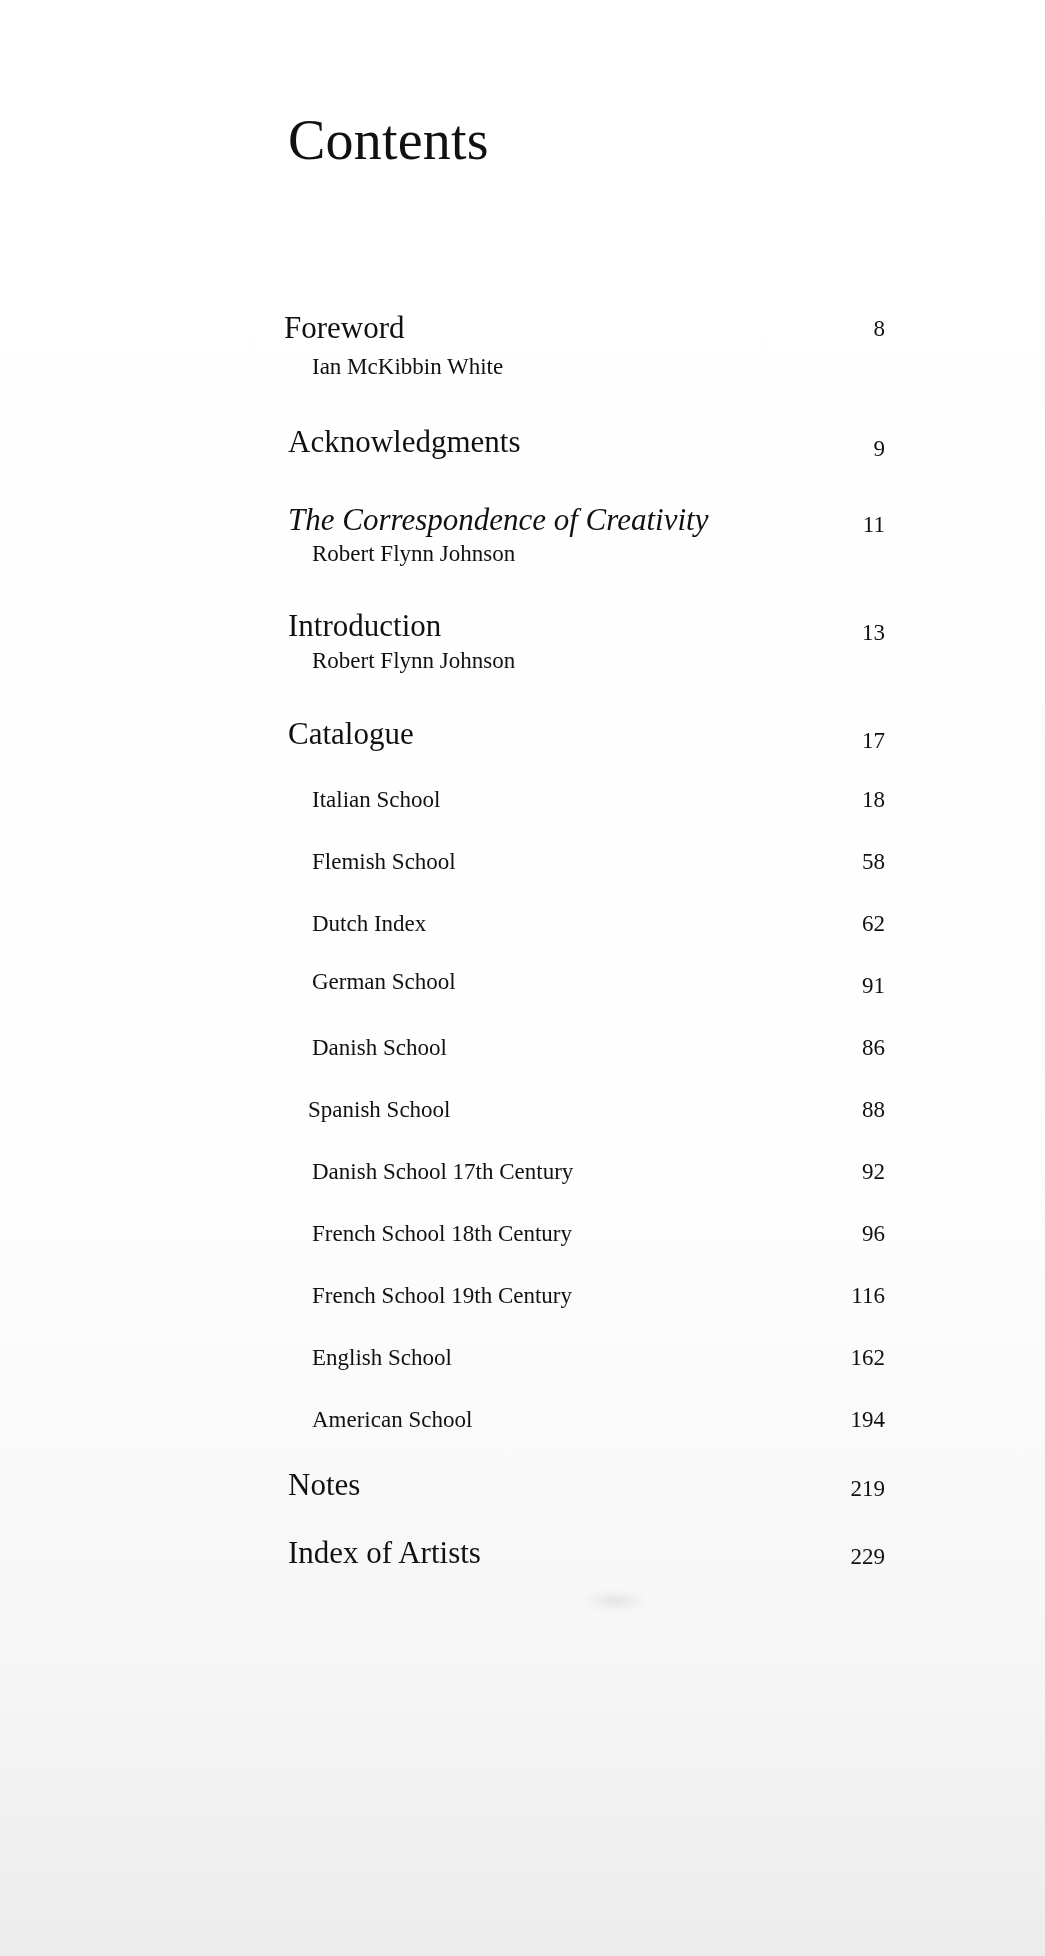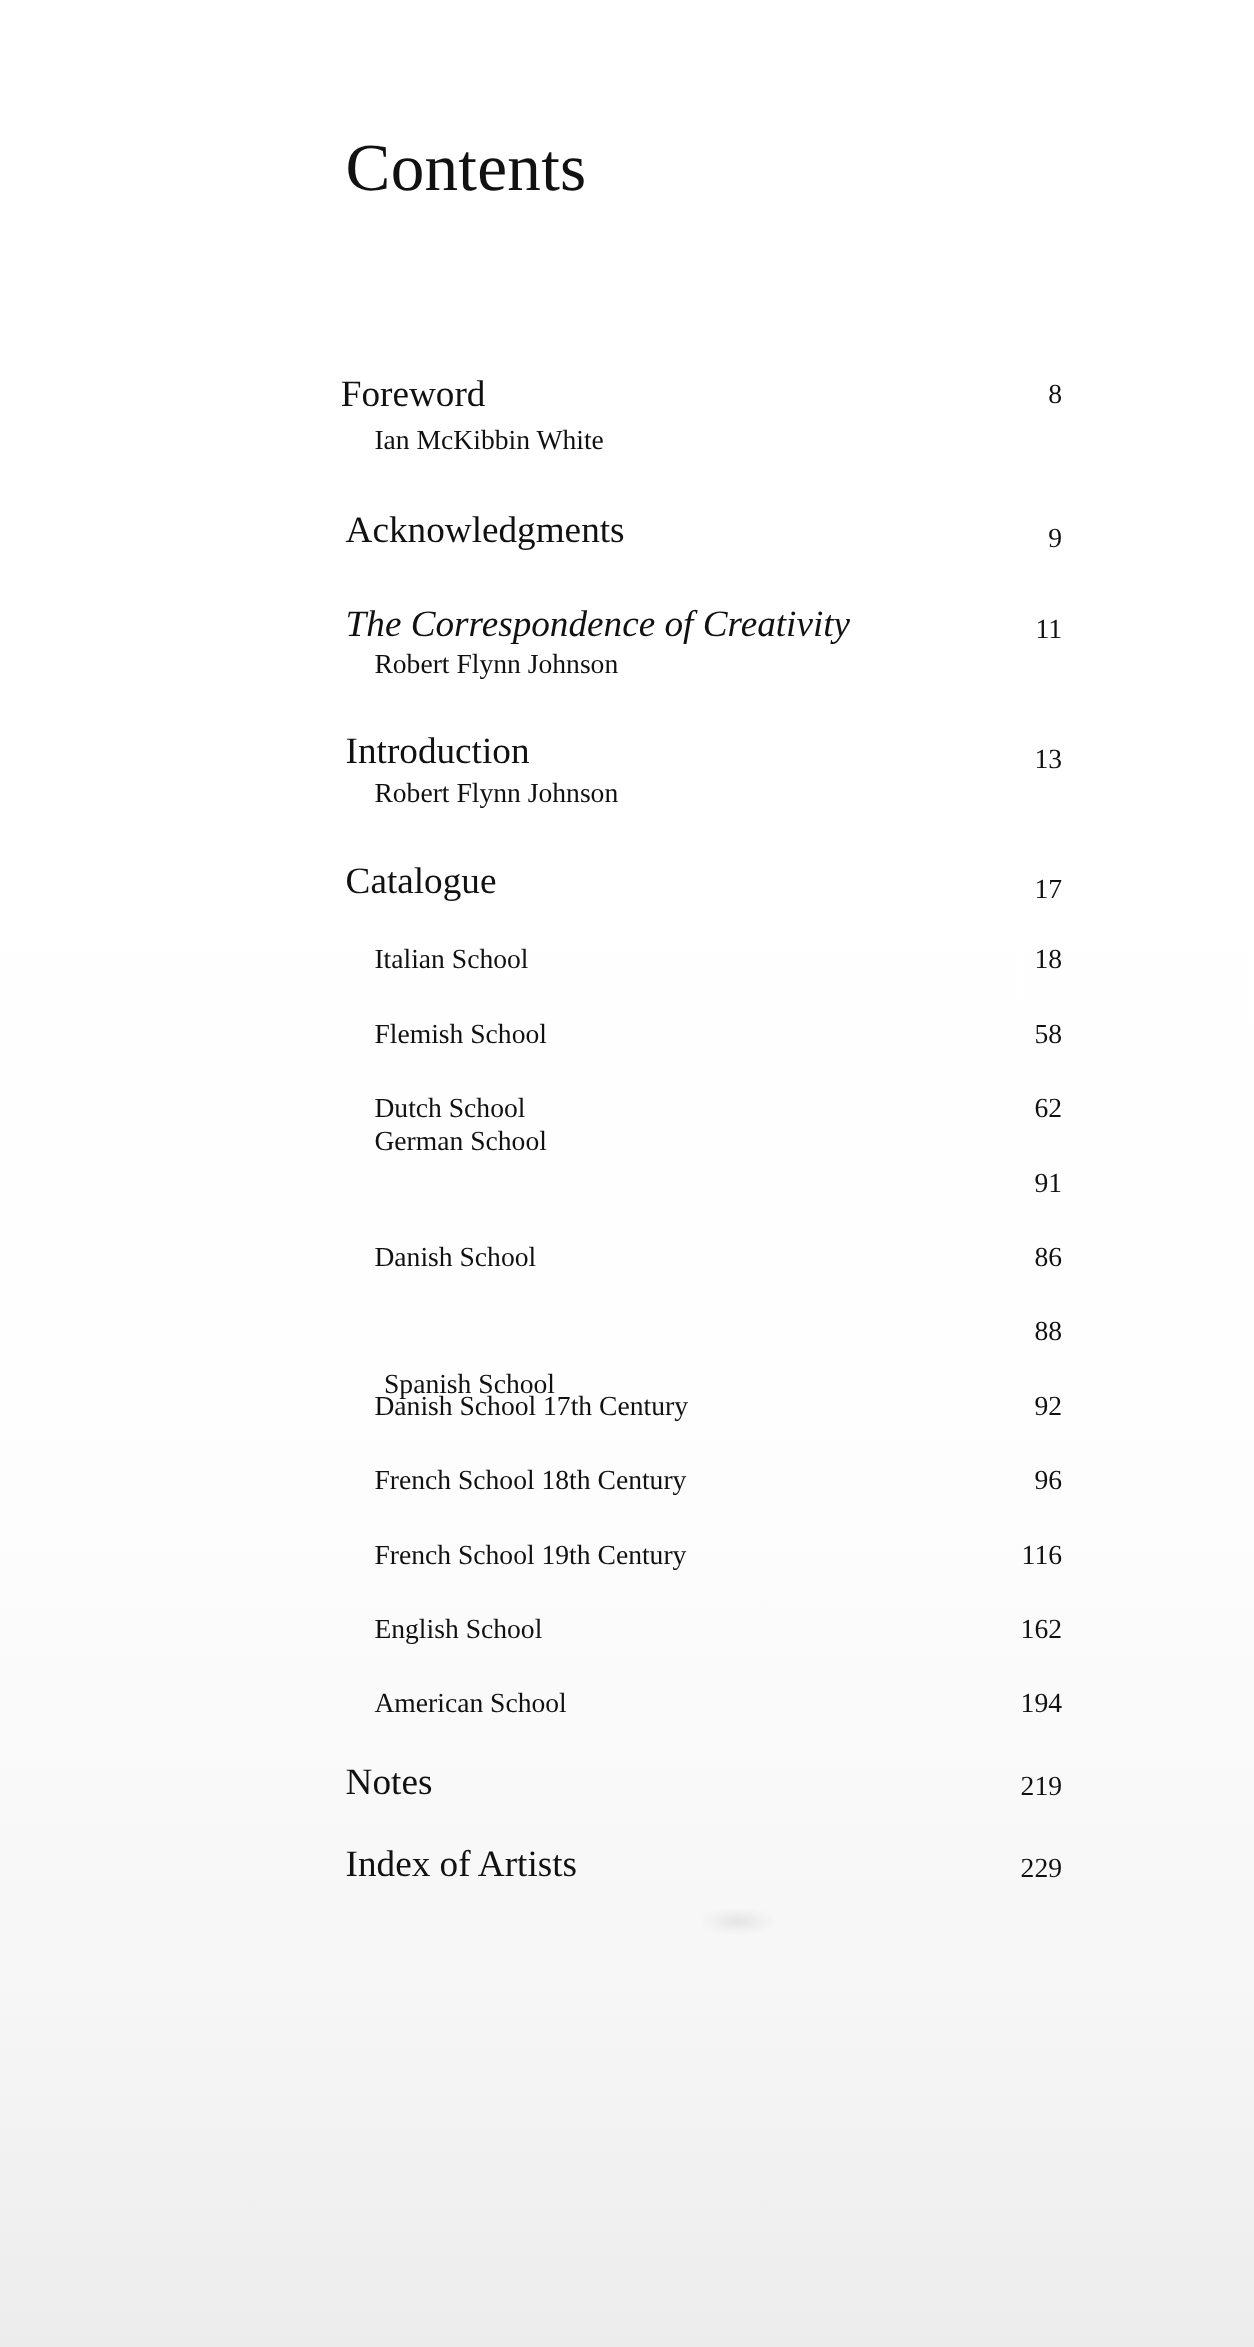--- a/index.html
+++ b/index.html
@@ -94,33 +94,33 @@
   <div>
     <div>
       <span class="sub" style="left:312px; top:787px;">Italian School</span>
       <span class="page" style="top:787px;">18</span>
     </div>
     <div>
       <span class="sub" style="left:312px; top:849px;">Flemish School</span>
       <span class="page" style="top:849px;">58</span>
     </div>
     <div>
-      <span class="sub" style="left:312px; top:911px;">Dutch School</span>
+      <span class="sub" style="left:312px; top:911px;">Dutch Index</span>
       <span class="page" style="top:911px;">62</span>
     </div>
     <div>
-      <span class="sub" style="left:312px; top:938px;text-align:center;">German School</span>
+      <span class="sub" style="left:312px; top:969px;text-align:center;">German School</span>
       <span class="page" style="top:973px;">91</span>
     </div>
     <div>
       <span class="sub" style="left:312px; top:1035px;">Danish School</span>
       <span class="page" style="top:1035px;">86</span>
     </div>
     <div>
-      <span class="sub" style="left:320px; top:1097px;margin-top:44px;">Spanish School</span>
+      <span class="sub" style="left:308px; top:1097px;">Spanish School</span>
       <span class="page" style="top:1097px;">88</span>
     </div>
     <div>
       <span class="sub" style="left:312px; top:1159px;">Danish School 17th Century</span>
       <span class="page" style="top:1159px;">92</span>
     </div>
     <div>
       <span class="sub" style="left:312px; top:1221px;">French School 18th Century</span>
       <span class="page" style="top:1221px;">96</span>
     </div>

